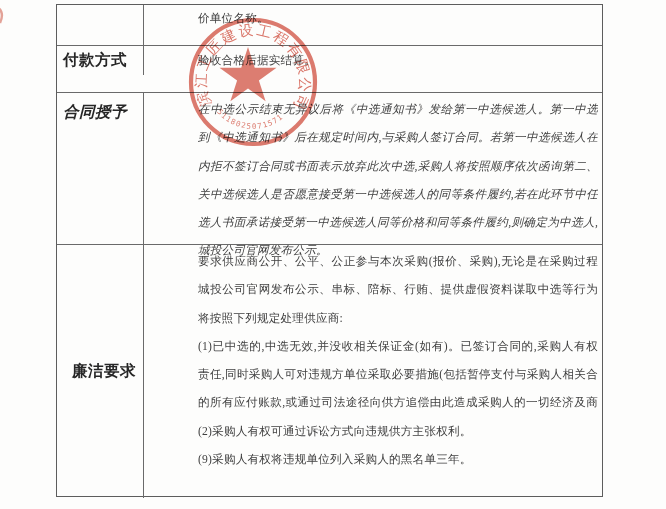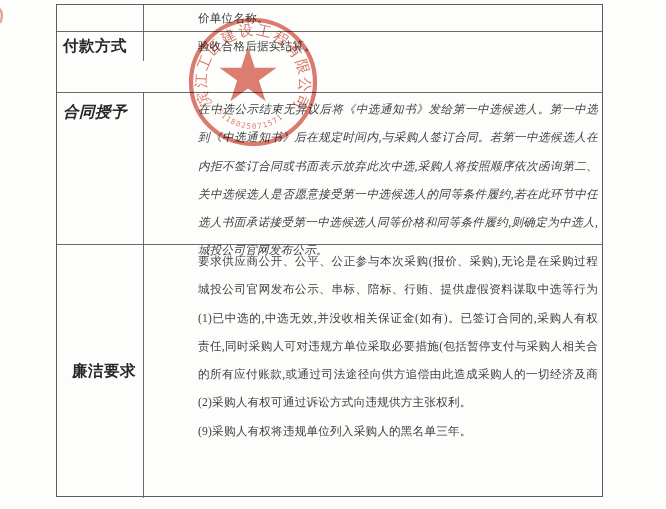--- a/index.html
+++ b/index.html
@@ -8,21 +8,21 @@
     font-family:"Liberation Serif","DejaVu Serif",serif;color:#3f3f3f;
     overflow:hidden;margin:0 auto;
   }
   .doc-table{
     position:absolute;left:56px;top:4px;width:547px;height:493px;
     border:1px solid #5d5d5d;box-sizing:border-box;
   }
   .row{position:absolute;left:0;right:0;box-sizing:border-box;}
   .row.bordered{border-top:1px solid #6a6a6a;}
   .row-1{top:0;height:40px;}
-  .row-2{top:26px;height:30px;}
+  .row-2{top:40px;height:30px;}
   .row-3{top:87px;height:169px;font-style:italic;}
   .row-4{top:239px;height:254px;}
   .label-cell{
     position:absolute;left:0;top:0;bottom:0;width:87px;box-sizing:border-box;
     border-right:1px solid #6a6a6a;
     font-family:"Liberation Sans","DejaVu Sans",sans-serif;
     font-weight:bold;font-size:15.5px;color:#262626;letter-spacing:0.5px;
     padding-left:6px;
   }
   .label-middle{display:flex;align-items:center;}
@@ -81,20 +81,21 @@
         <p class="j">选人书面承诺接受第一中选候选人同等价格和同等条件履约,则确定为中选人,并通过</p>
         <p>城投公司官网发布公示。</p>
       </div>
     </div>
 
     <div class="row row-4 bordered">
       <div class="label-cell label-center">廉洁要求</div>
       <div class="content-cell pt3">
         <p class="j">要求供应商公开、公平、公正参与本次采购(报价、采购),无论是在采购过程或合同</p>
         <p class="j">城投公司官网发布公示、串标、陪标、行贿、提供虚假资料谋取中选等行为的,采购人</p>
+        <p>将按照下列规定处理供应商:</p>
         <p class="j">(1)已中选的,中选无效,并没收相关保证金(如有)。已签订合同的,采购人有权</p>
         <p class="j">责任,同时采购人可对违规方单位采取必要措施(包括暂停支付与采购人相关合作项目</p>
         <p class="j">的所有应付账款,或通过司法途径向供方追偿由此造成采购人的一切经济及商业损失)。</p>
         <p>(2)采购人有权可通过诉讼方式向违规供方主张权利。</p>
         <p>(9)采购人有权将违规单位列入采购人的黑名单三年。</p>
       </div>
     </div>
 
   </div>
 

